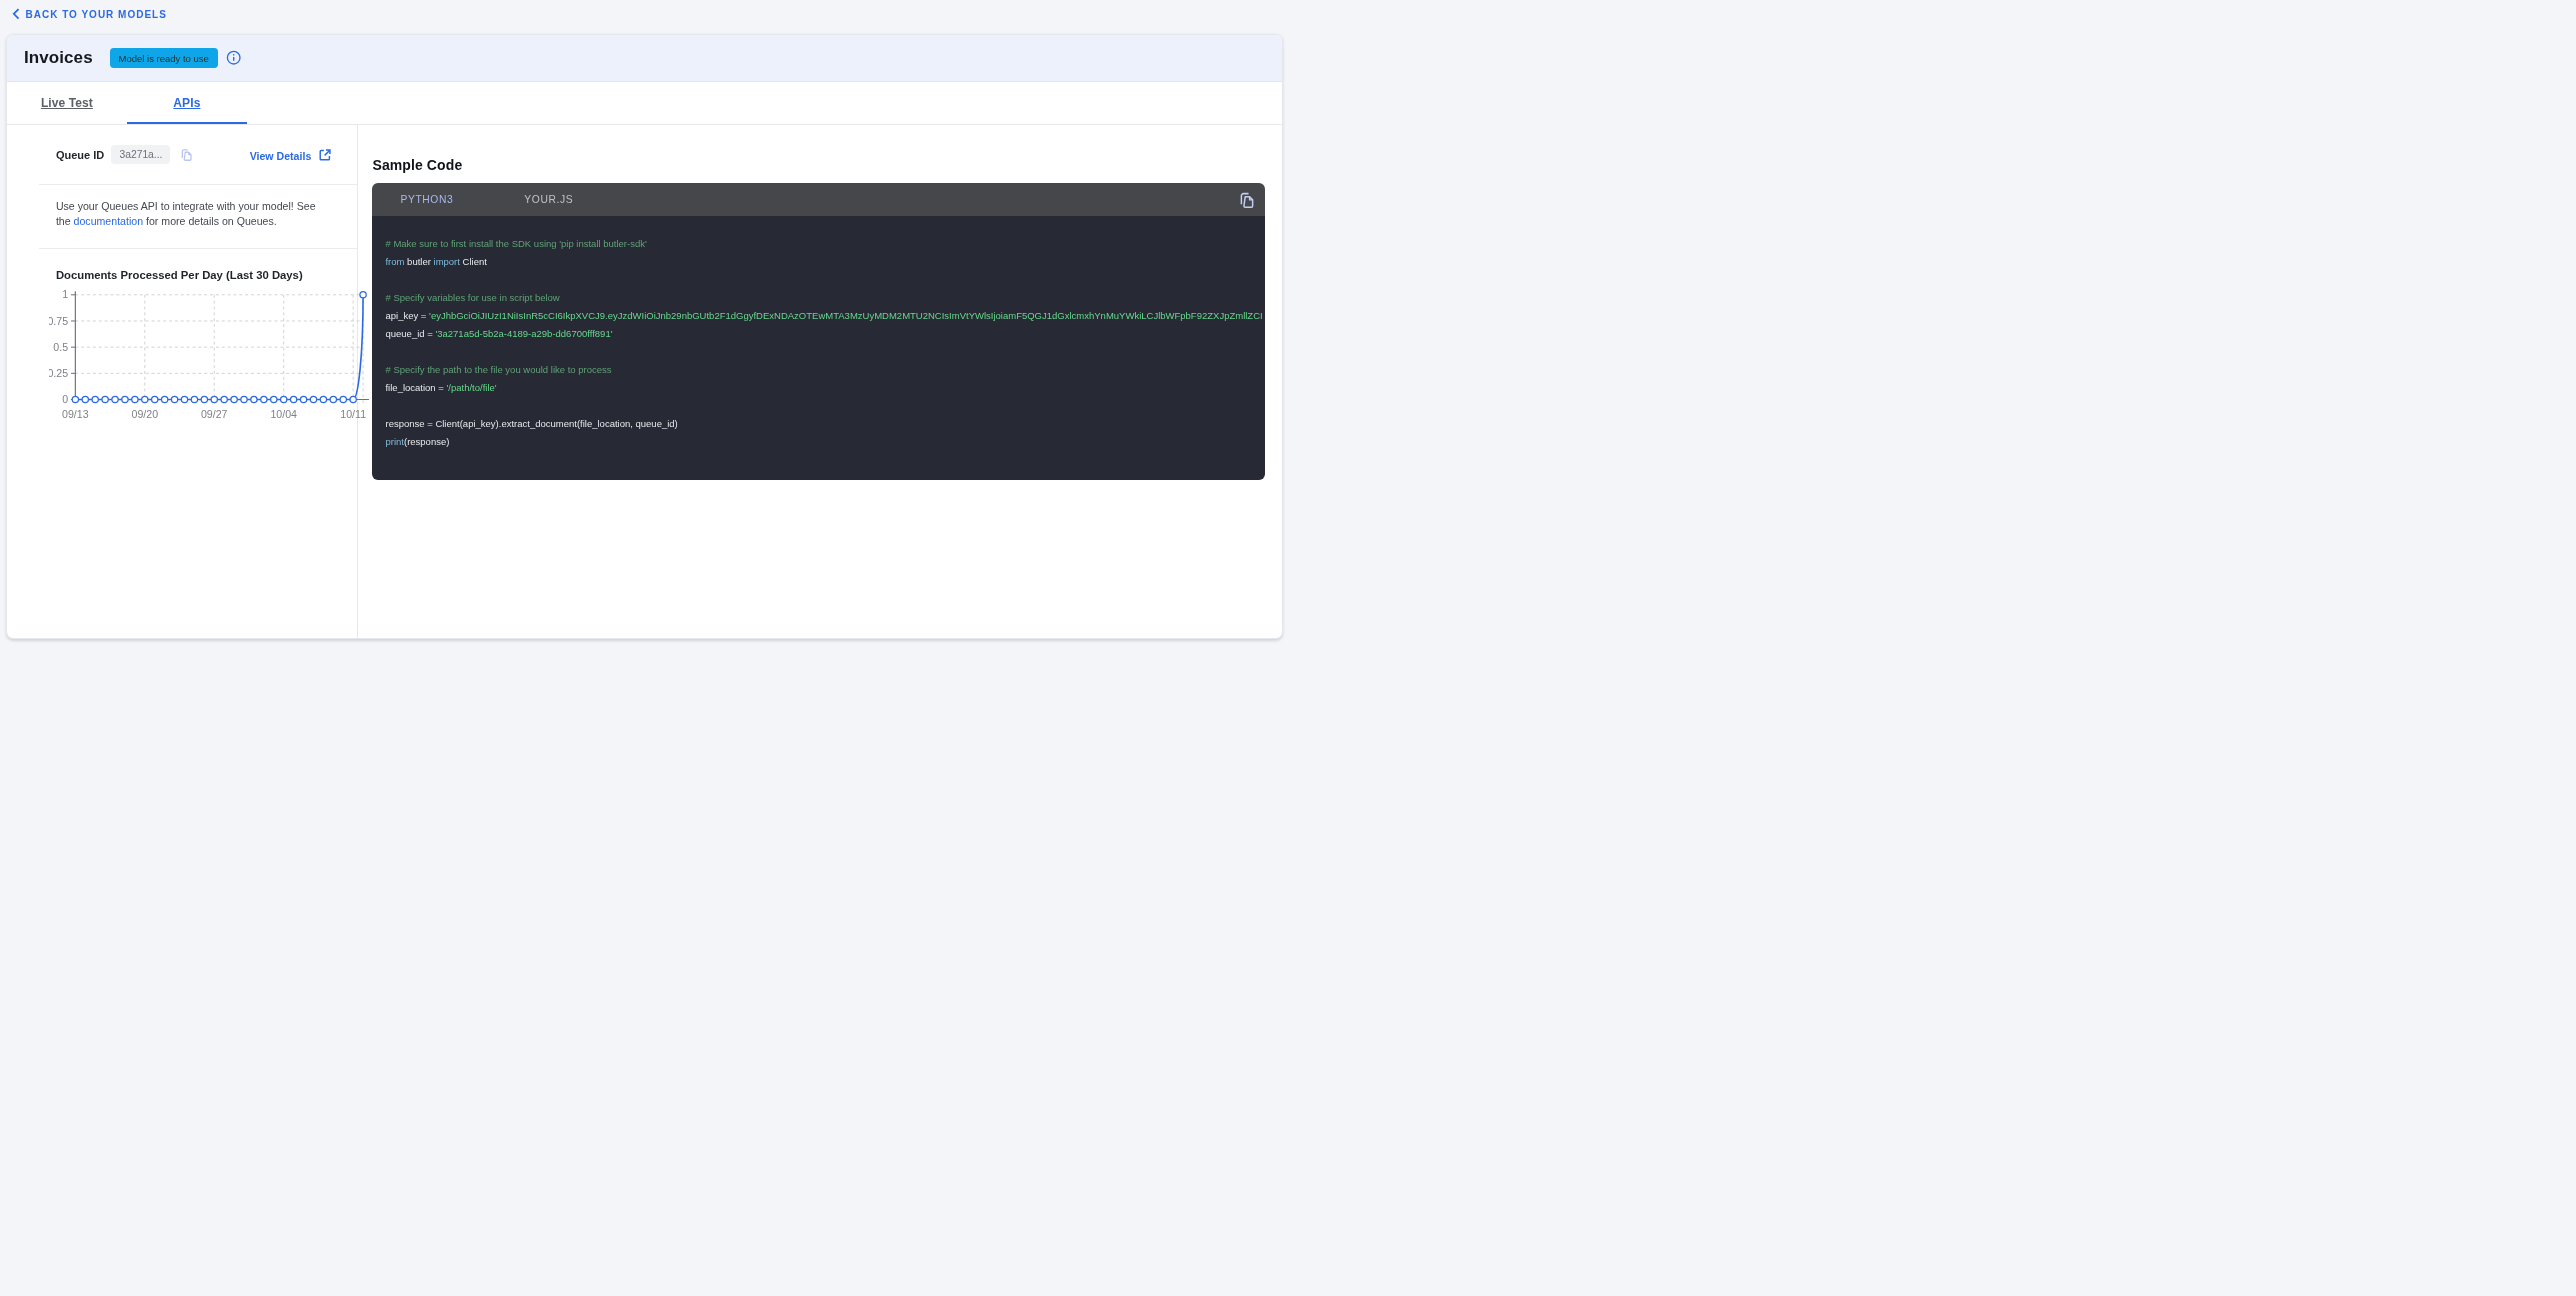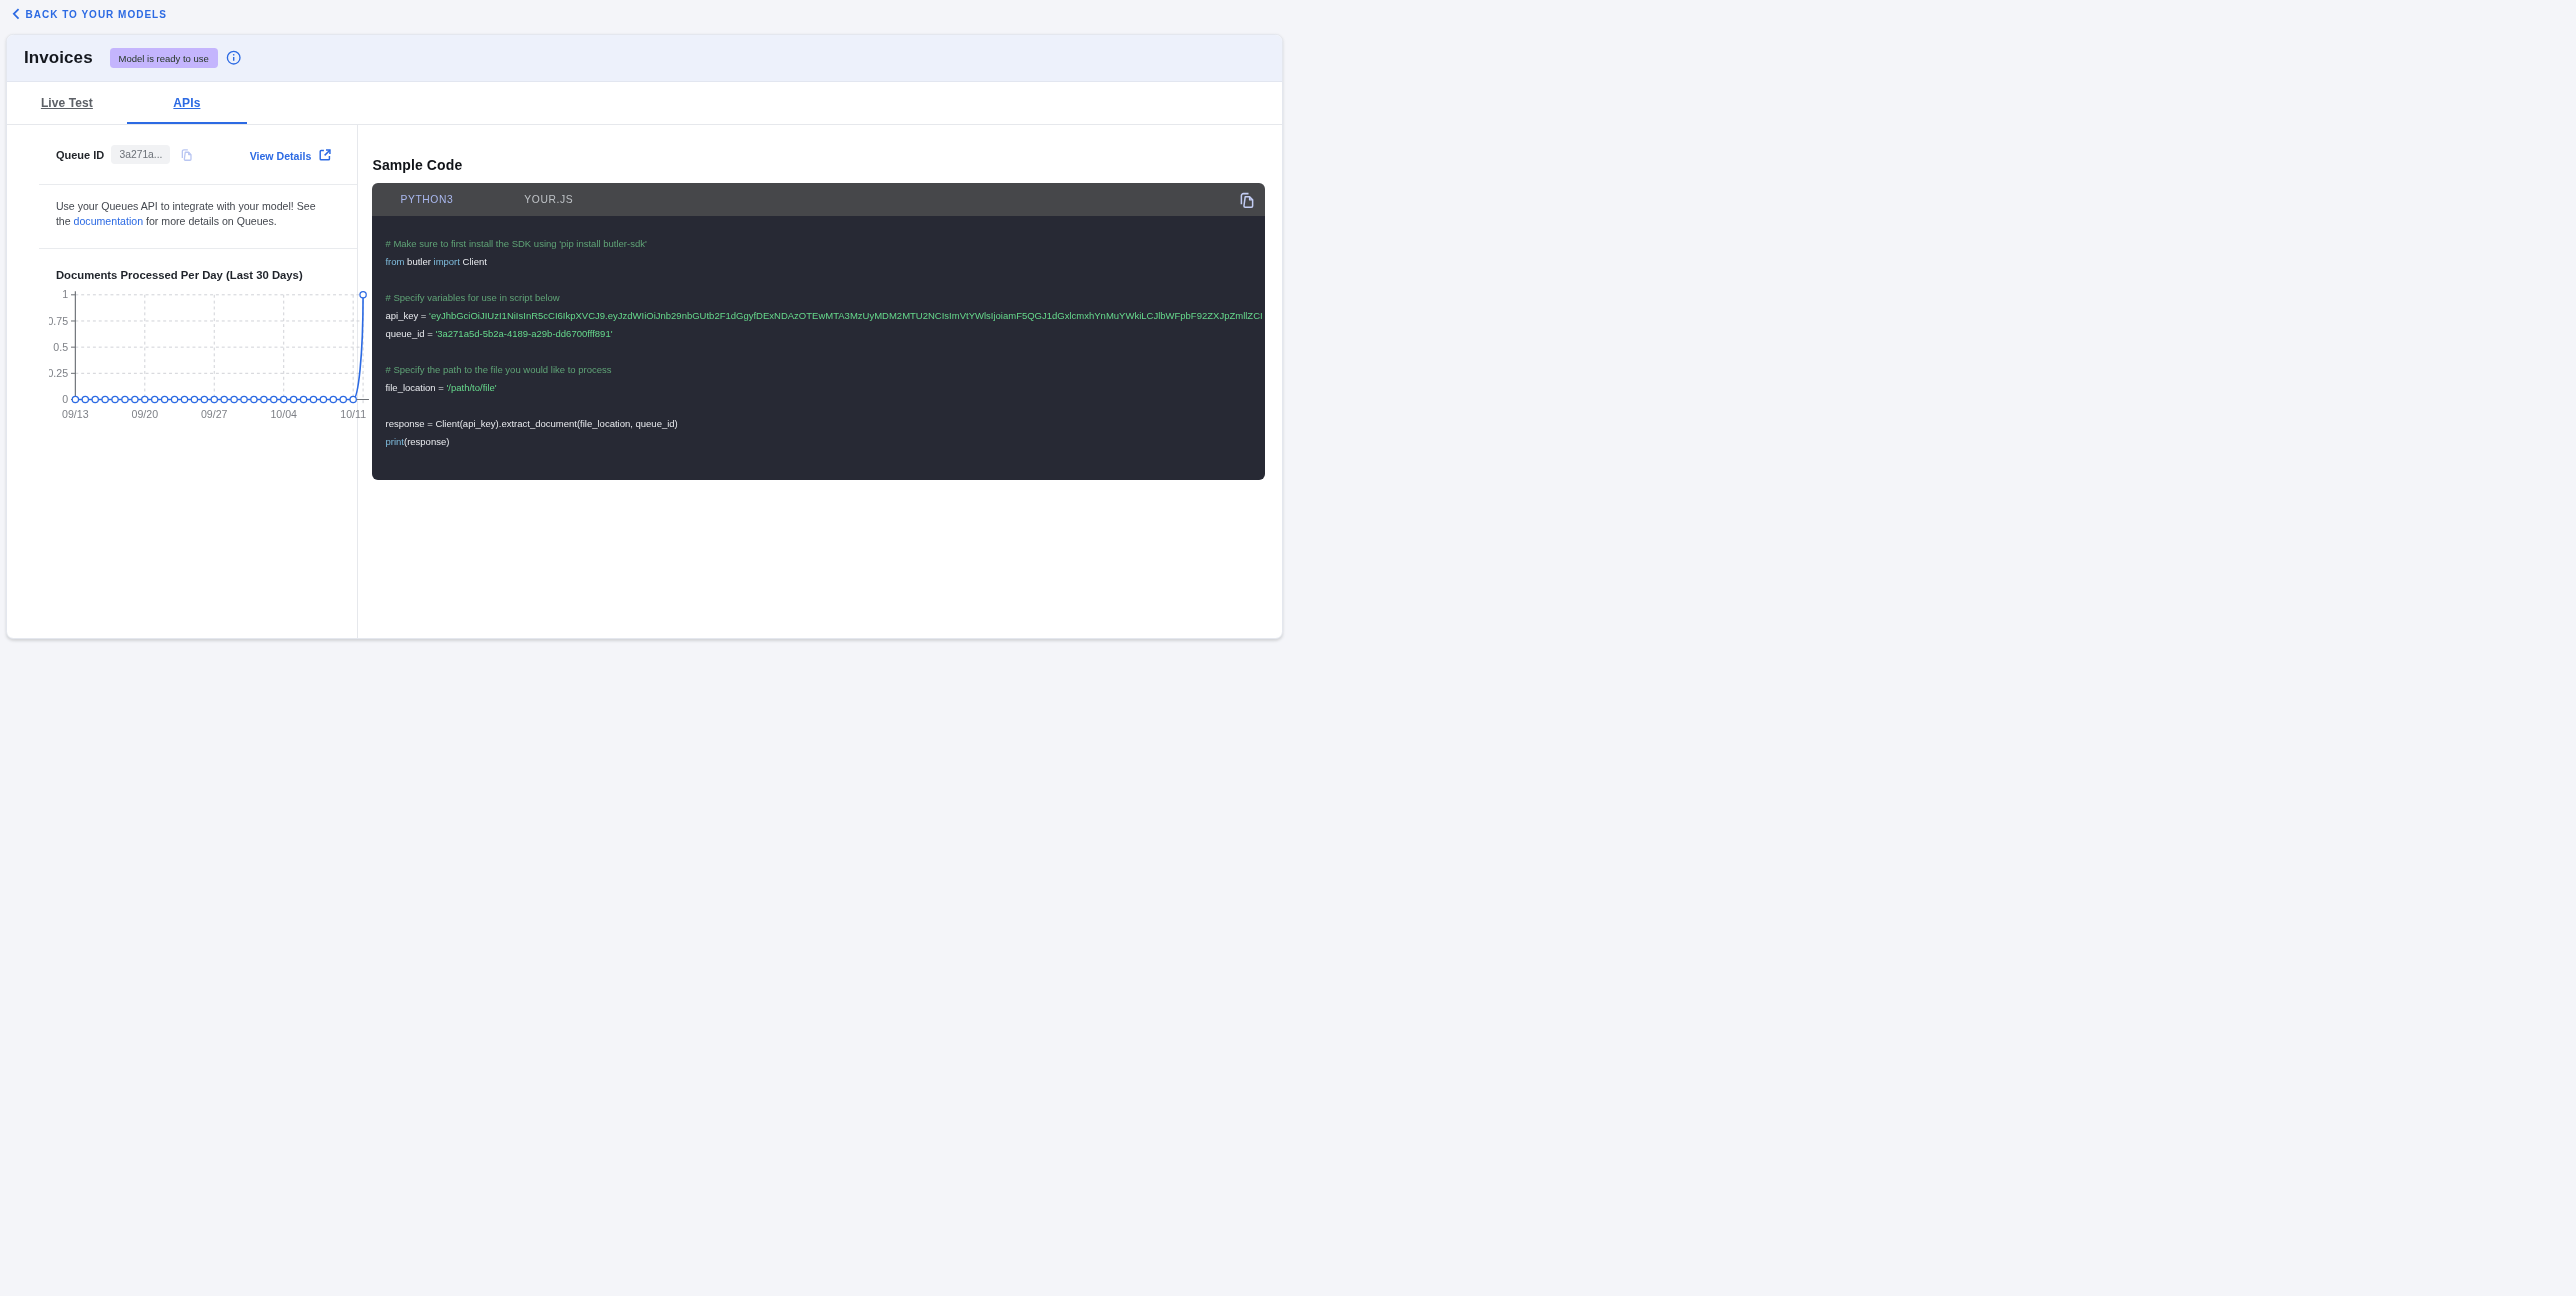--- a/index.html
+++ b/index.html
@@ -25,21 +25,21 @@
     box-shadow:0 1.5px 2.9px rgba(60,64,67,.18);
     overflow:hidden;
     display:flex; flex-direction:column;
   }
   .card-header {
     height:47px; background:#edf1fb; border-bottom:0.7px solid #e2e6f0;
     display:flex; align-items:center; padding:0 17px; flex:0 0 auto;
   }
   .page-title { font-size:17px; font-weight:700; color:#15181e; letter-spacing:0.1px; }
   .status-badge {
-    margin-left:17px; background:#c4b5fd; color:#263726;
+    margin-left:17px; background:#0ea5e9; color:#263726;
     font-size:9.5px; font-weight:500; padding:4.4px 8.8px; border-radius:3.7px;
   }
   .info-icon { margin-left:8.8px; cursor:pointer; display:flex; }
   
   .tabbar {
     height:43px; border-bottom:0.7px solid #e6e8ec; display:flex; flex:0 0 auto;
     background:#fff;
   }
   .tab {
     width:120px; display:flex; align-items:center; justify-content:center;

